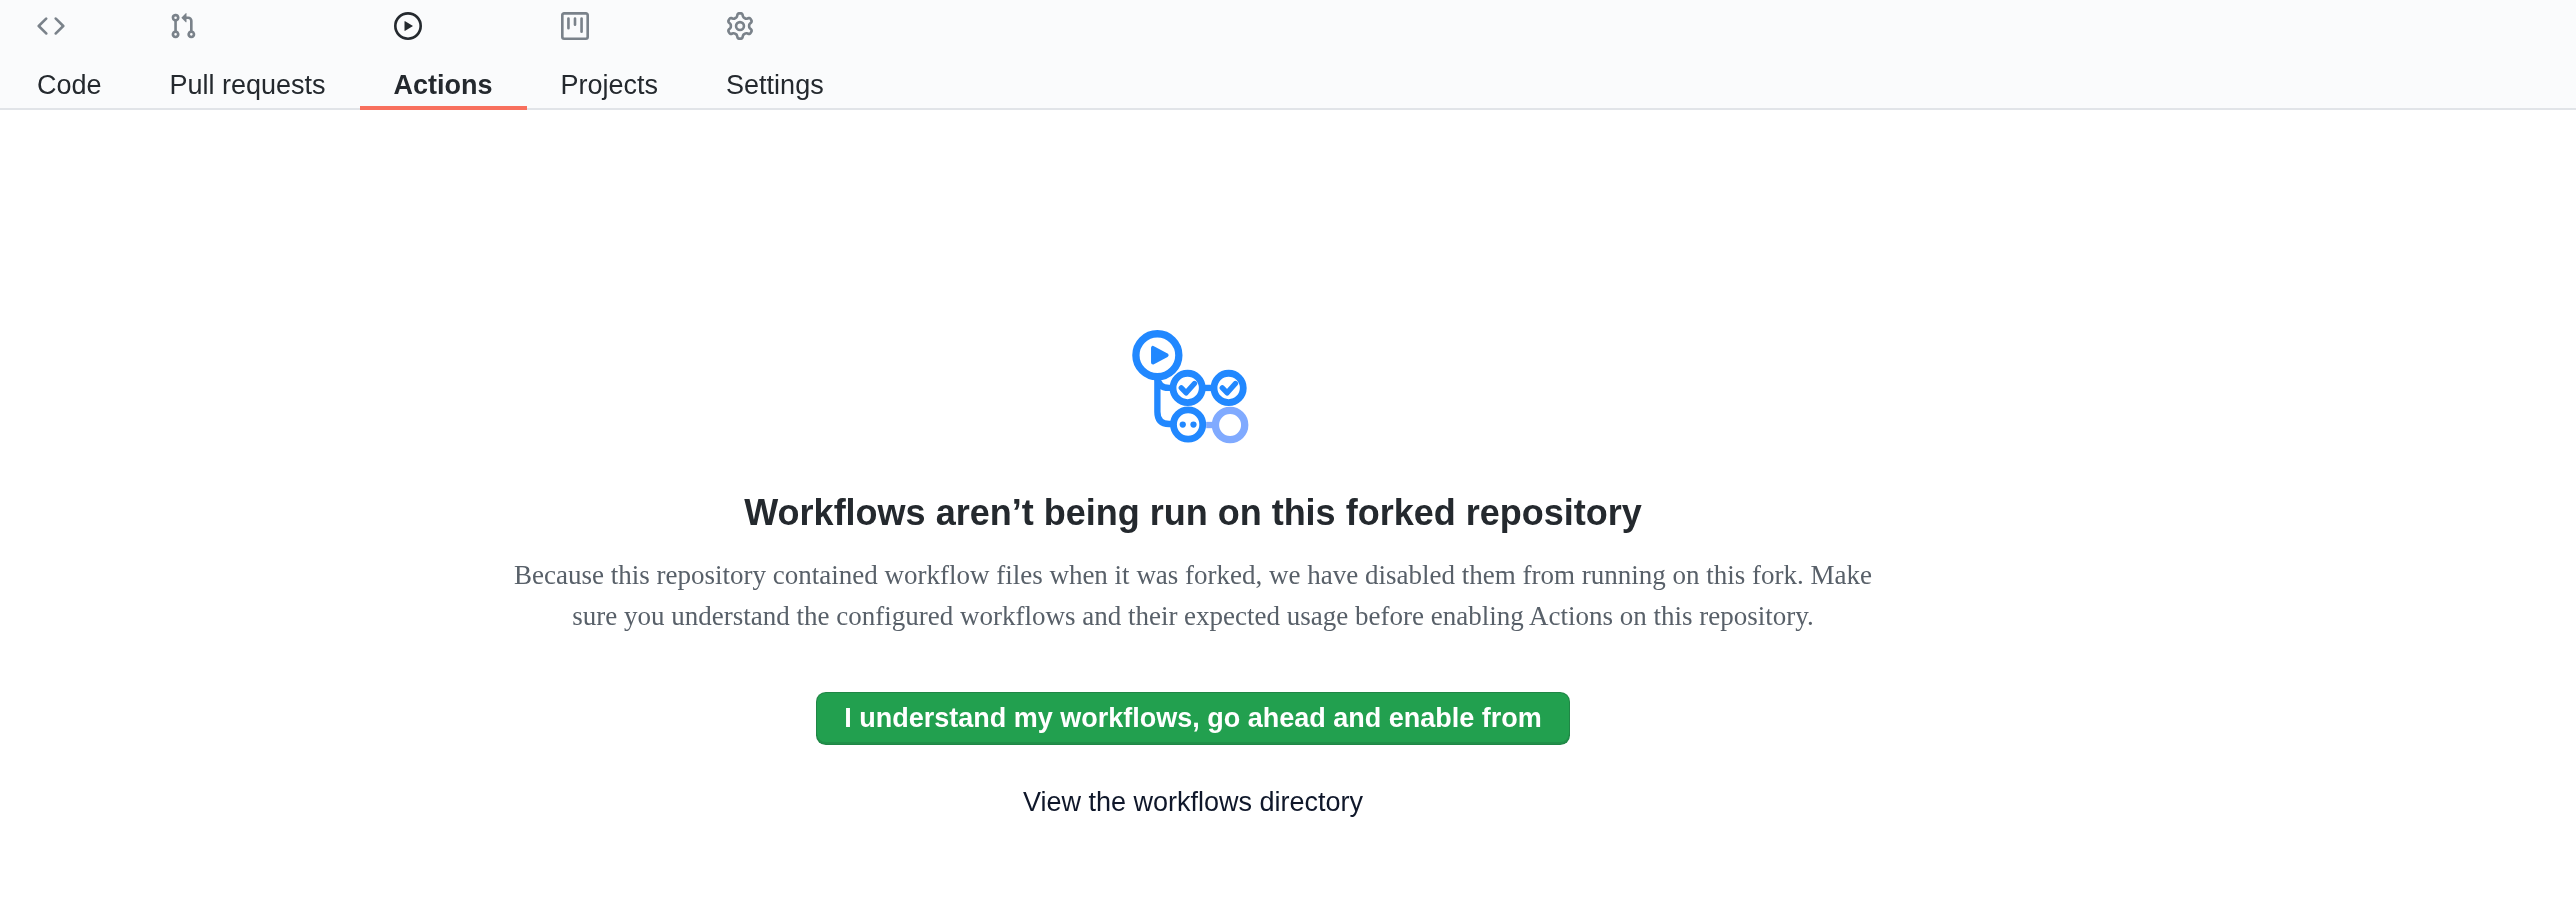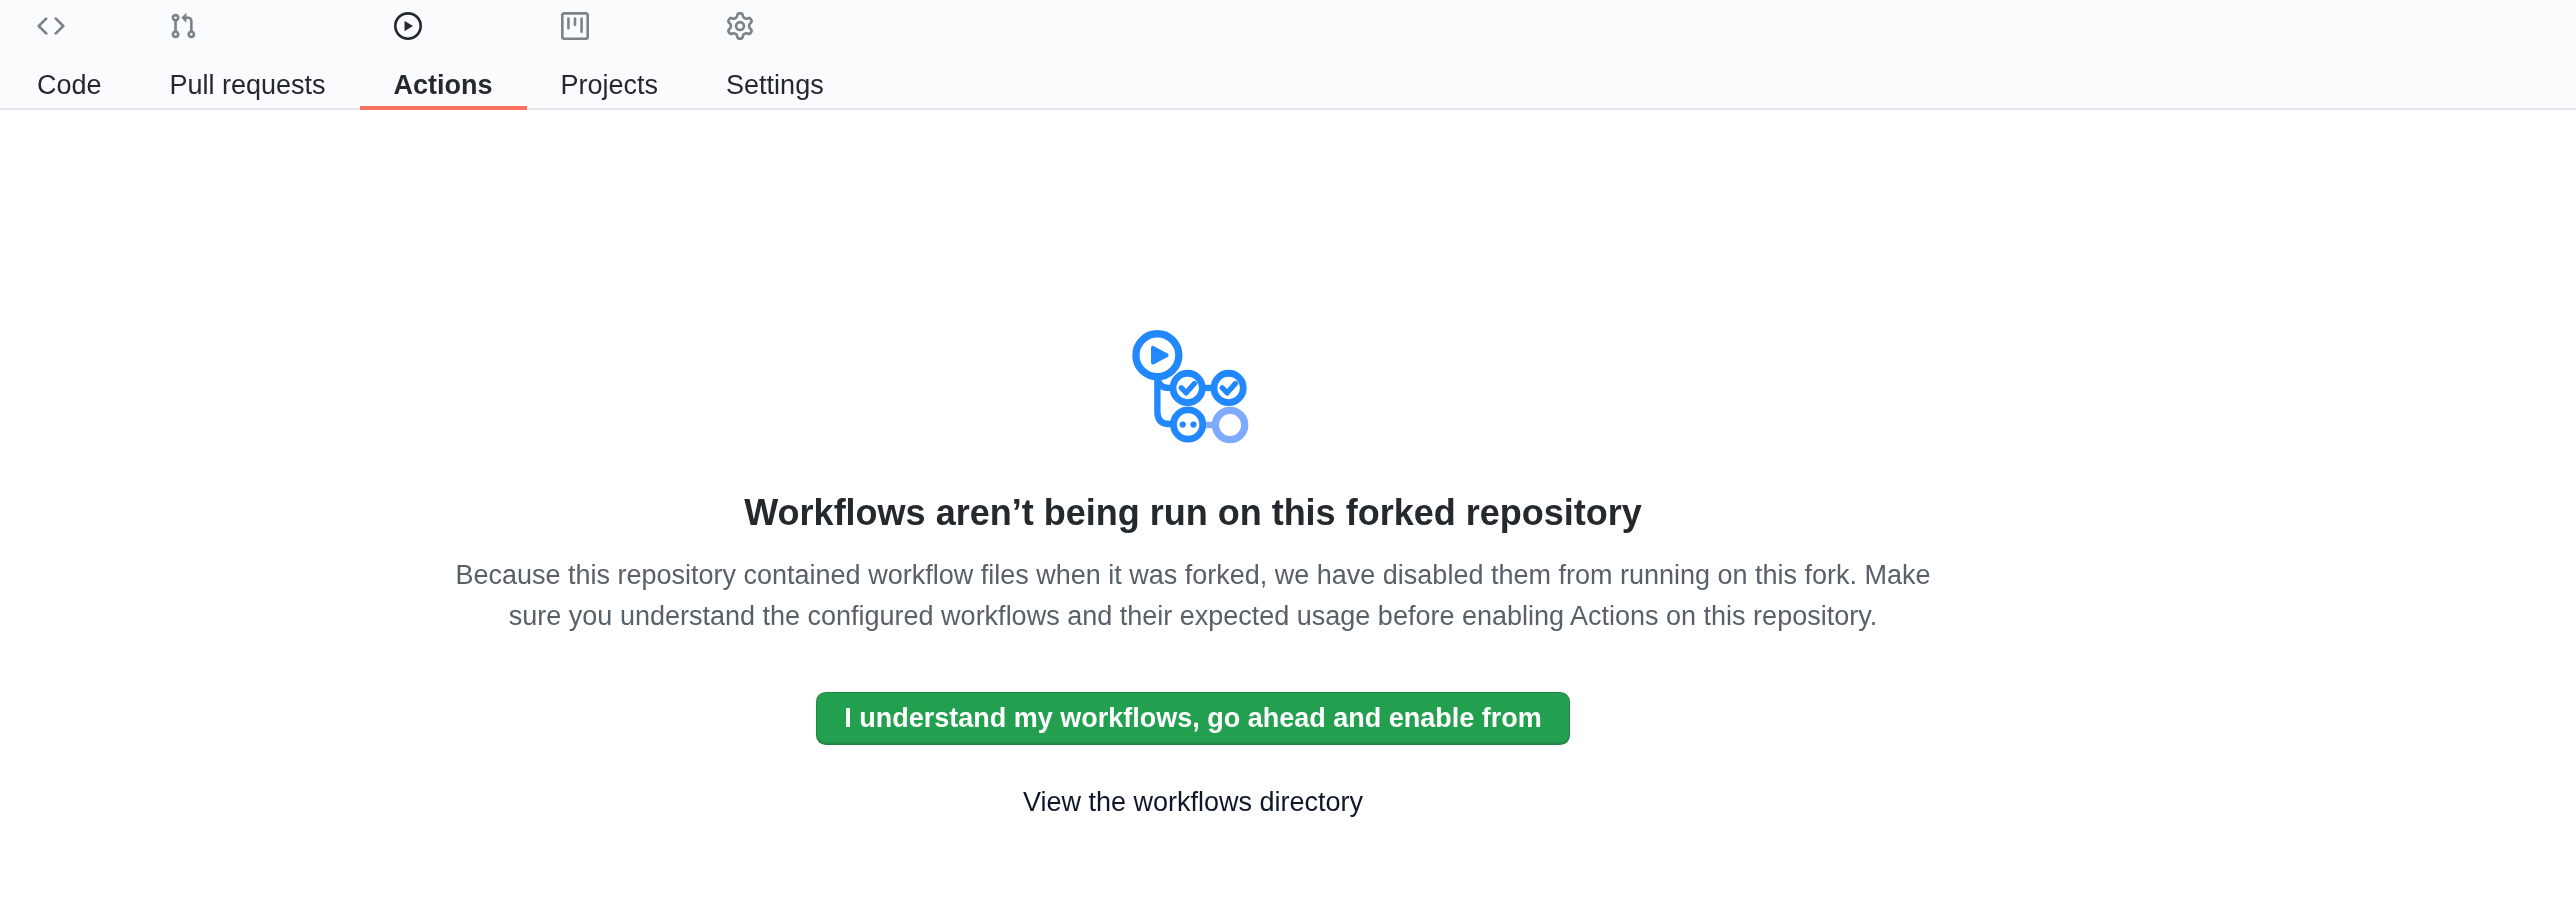--- a/index.html
+++ b/index.html
@@ -63,21 +63,21 @@
     white-space: nowrap;
     text-align: center;
   }
   .bs-desc {
     margin-top: 20.5px;
     font-size: 27px;
     line-height: 41px;
     color: #586069;
     text-align: center;
   }
-  .bs-desc div { white-space: nowrap; }
+  .bs-desc div { white-space: nowrap; font-family: Liberation Serif, serif; }
   .enable-btn {
     margin-top: 55px;
     appearance: none;
     font-family: inherit;
     font-size: 27px;
     line-height: 32px;
     font-weight: 600;
     color: #ffffff;
     background: #22a04f;
     border: 1px solid rgba(27,31,35,0.2);

